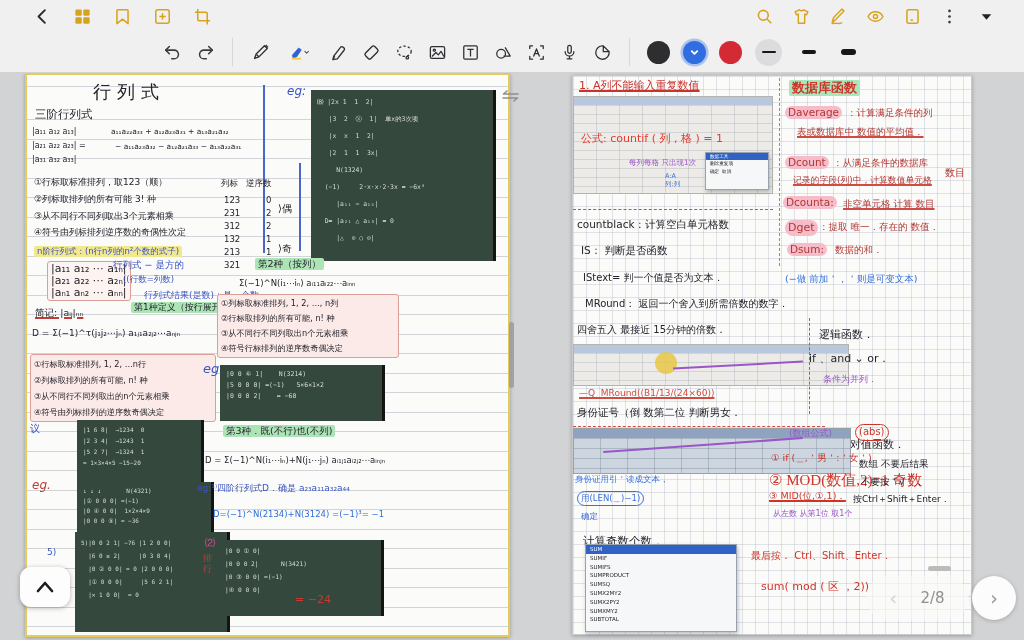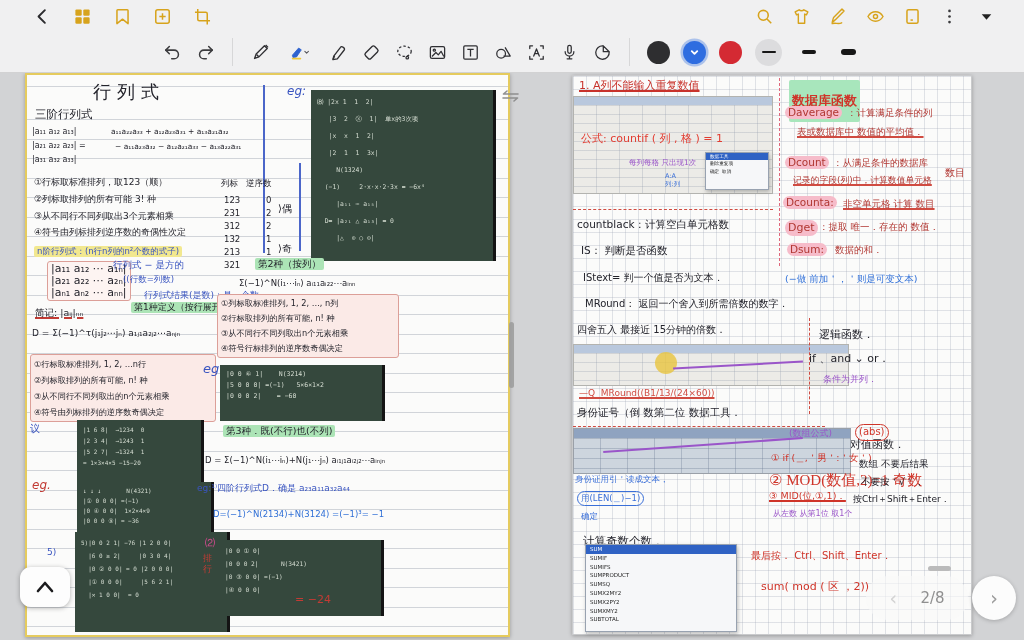--- a/index.html
+++ b/index.html
@@ -326,23 +326,23 @@
       <div class="ann" style="left: 4px; top: 142px; font-size: 10.5px;">countblack：计算空白单元格数</div>
       <div class="ann" style="left: 8px; top: 168px; font-size: 10.5px;">IS： 判断是否函数</div>
       <div class="ann" style="left: 10px; top: 196px; font-size: 10px;">IStext= 判一个值是否为文本．</div>
       <div class="ann" style="left: 212px; top: 197px; font-size: 9.5px; color: rgb(47, 111, 216);">(−做 前加＇，＇则是可变文本)</div>
       <div class="ann" style="left: 12px; top: 222px; font-size: 10px;">MRound： 返回一个舍入到所需倍数的数字．</div>
       <div class="ann" style="left: 4px; top: 248px; font-size: 10px;">四舍五入 最接近 15分钟的倍数．</div>
       <div class="ann exl" style="left: 0px; top: 268px; width: 274px; height: 40px;"></div>
       <div class="ann" style="left: 82px; top: 276px; width: 22px; height: 22px; background: rgba(233, 196, 62, 0.8); border-radius: 50%;"></div>
       <div class="ann" style="left: 100px; top: 288px; width: 130px; height: 2px; background: rgb(154, 85, 201); transform: rotate(-3deg);"></div>
       <div class="ann" style="left: 6px; top: 312px; font-size: 9px; color: rgb(208, 75, 65); text-decoration-line: underline; text-decoration-color: rgb(208, 75, 65); text-decoration-thickness: 1.5px;">—Q  MRound((B1/13/(24×60))</div>
-      <div class="ann" style="left: 4px; top: 330px; font-size: 10.5px;">身份证号（倒 数第二位 数据工具．</div>
+      <div class="ann" style="left: 4px; top: 330px; font-size: 10.5px;">身份证号（倒 数第二位 判断男女．</div>
       <div class="ann" style="left: 206px; top: 2px; height: 188px; border-left: 1.8px dashed rgb(224, 102, 122); width: 0px;"></div>
-      <div class="ann" style="left: 216px; top: 4px; font-size: 13px; color: rgb(207, 52, 41); font-weight: 700; background: rgb(168, 230, 188); padding: 13px 3px; border-radius: 2px;">数据库函数</div>
+      <div class="ann" style="left: 216px; top: 4px; font-size: 13px; color: rgb(207, 52, 41); font-weight: 700; background: rgb(168, 230, 188); padding: 0px 3px; border-radius: 2px;">数据库函数</div>
       <div class="ann" style="left: 212px; top: 30px; font-size: 10.5px; color: rgb(177, 55, 50); background: rgb(246, 188, 202); padding: 0px 3px; border-radius: 8px;">Daverage</div>
       <div class="ann" style="left: 274px; top: 31px; font-size: 9.5px; color: rgb(177, 55, 50);">：计算满足条件的列</div>
       <div class="ann" style="left: 224px; top: 50px; font-size: 9.5px; color: rgb(177, 55, 50); text-decoration-line: underline; text-decoration-color: rgb(208, 75, 65); text-decoration-thickness: 1.5px;">表或数据库中 数值的平均值．</div>
       <div class="ann" style="left: 212px; top: 80px; font-size: 10.5px; color: rgb(177, 55, 50); background: rgb(246, 188, 202); padding: 0px 3px; border-radius: 8px;">Dcount</div>
       <div class="ann" style="left: 260px; top: 81px; font-size: 9.5px; color: rgb(177, 55, 50); text-align: right;">：从满足条件的数据库</div>
       <div class="ann" style="left: 220px; top: 99px; font-size: 8.8px; color: rgb(177, 55, 50); text-decoration-line: underline; text-decoration-color: rgb(208, 75, 65); text-decoration-thickness: 1.5px;">记录的字段(列)中，计算数值单元格</div>
       <div class="ann" style="left: 372px; top: 91px; font-size: 10px; color: rgb(177, 55, 50);">数目</div>
       <div class="ann" style="left: 210px; top: 120px; font-size: 10.5px; color: rgb(177, 55, 50); background: rgb(246, 188, 202); padding: 0px 3px; border-radius: 8px;">Dcounta:</div>
       <div class="ann" style="left: 270px; top: 122px; font-size: 9.5px; color: rgb(177, 55, 50); text-decoration-line: underline; text-decoration-color: rgb(208, 75, 65); text-decoration-thickness: 1.5px;">非空单元格 计算 数目</div>
       <div class="ann" style="left: 212px; top: 144px; font-size: 11px; color: rgb(177, 55, 50); background: rgb(246, 188, 202); padding: 1px 3px; border-radius: 8px;">Dget</div>

